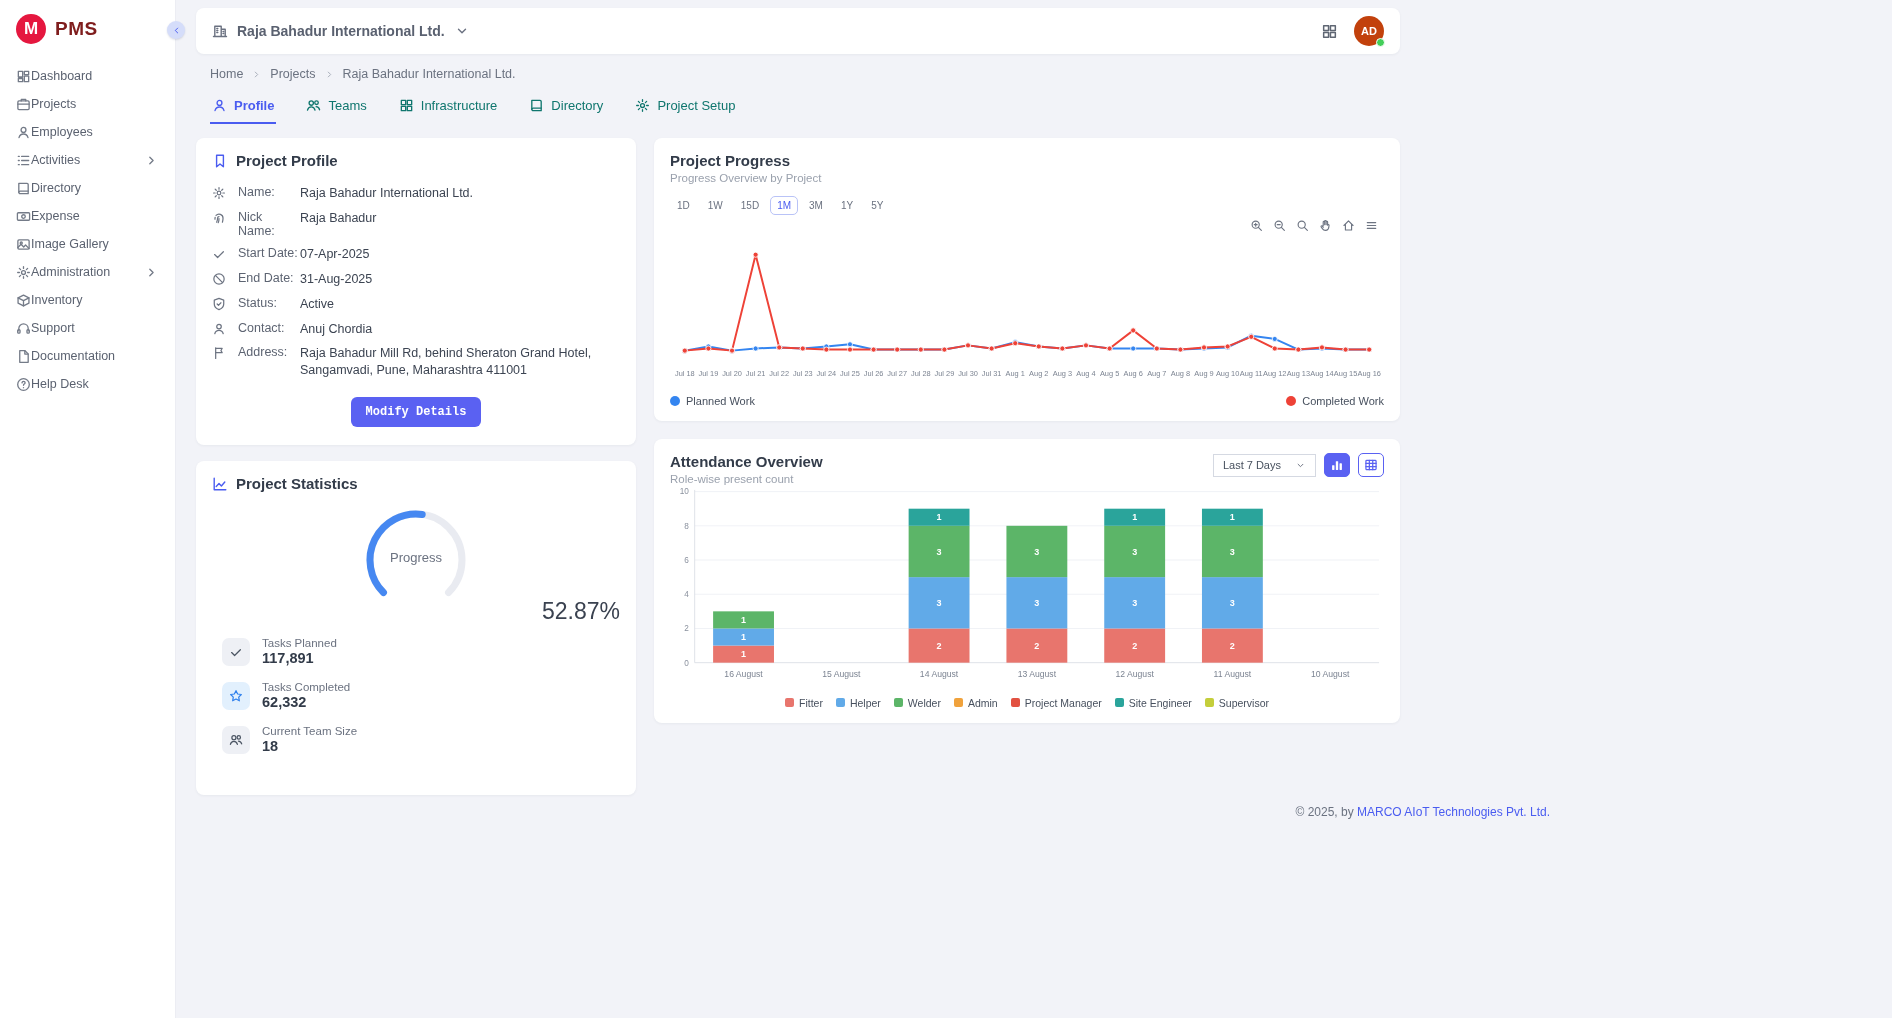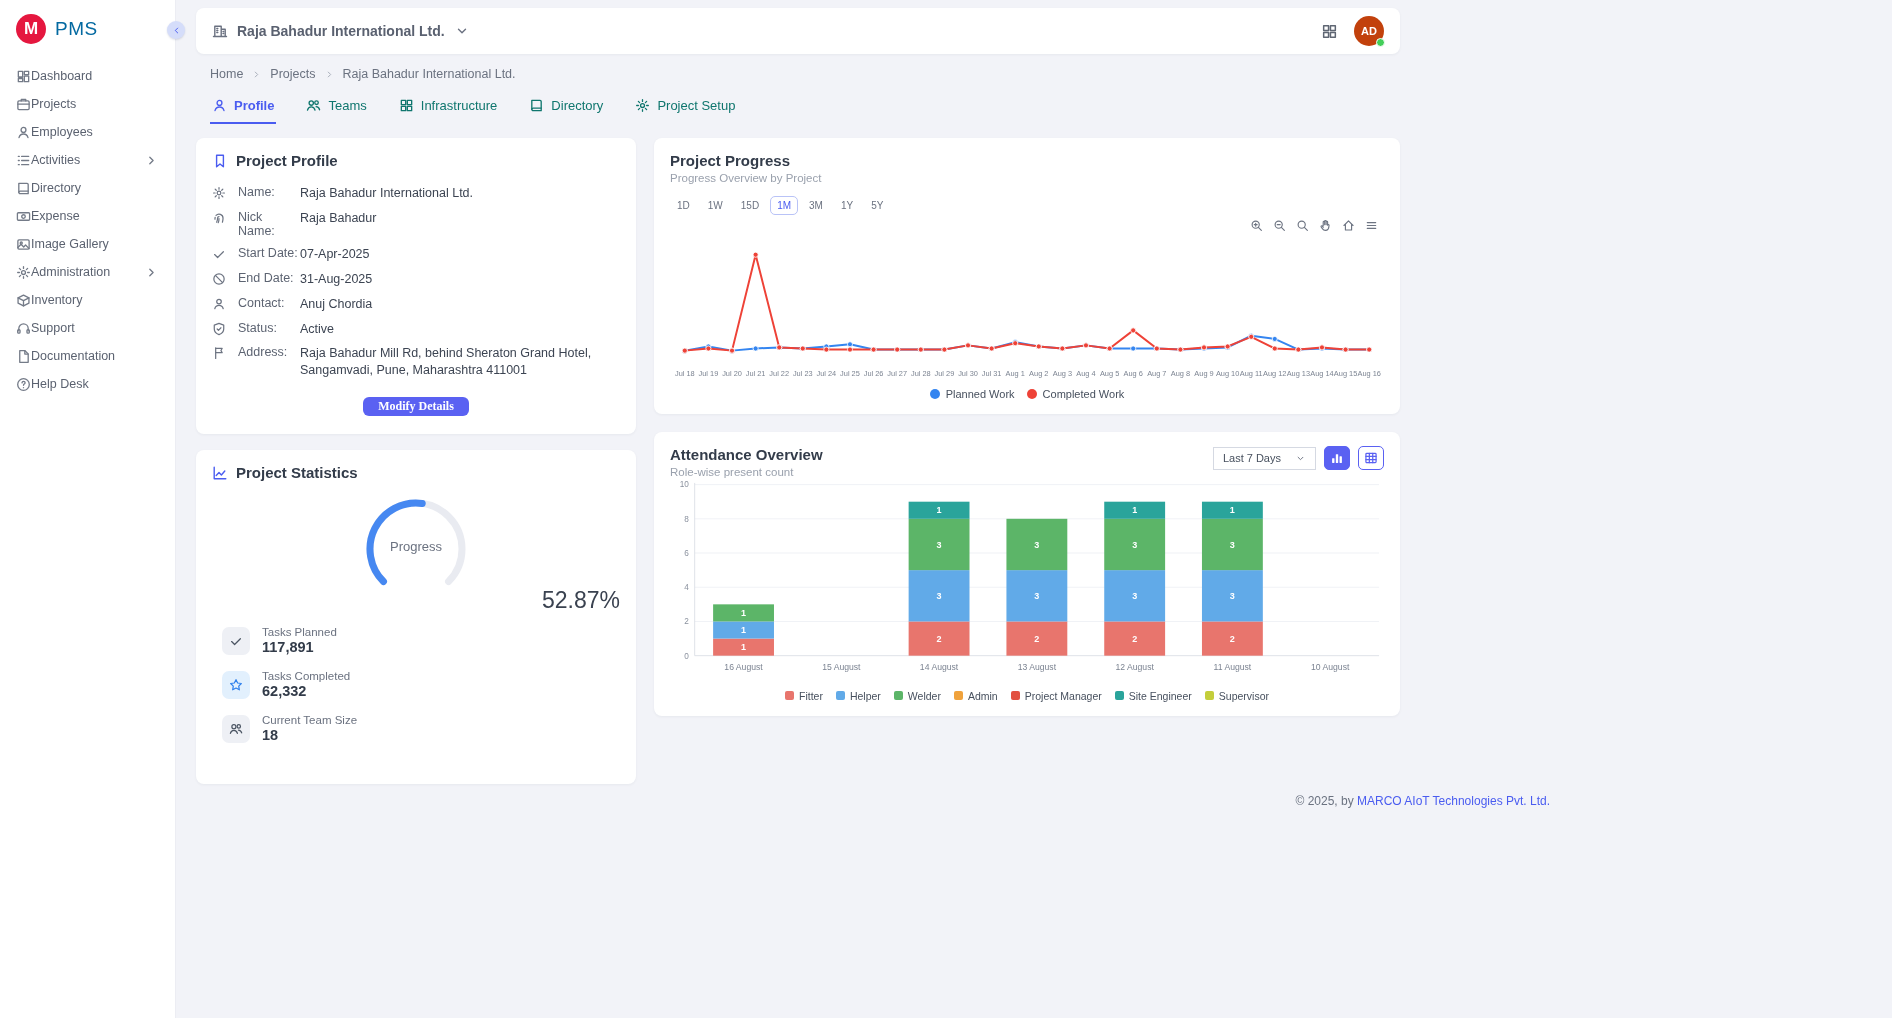--- a/index.html
+++ b/index.html
@@ -8,21 +8,21 @@
   svg text{font-family:"Liberation Sans","DejaVu Sans",sans-serif}
   .icon{display:inline-flex;align-items:center;justify-content:center;flex:none}
   .icon svg{width:1em;height:1em;display:block}
   .icon svg *{fill:none;stroke:currentColor;stroke-width:1.4;stroke-linecap:round;stroke-linejoin:round}
   .icon svg .f{fill:currentColor;stroke:none}
 
   
   .sidebar{width:176px;background:#fff;border-right:1px solid #ecedf3;flex:none;display:flex;flex-direction:column}
   .logo-row{display:flex;align-items:center;gap:9px;padding:14px 16px 12px;cursor:pointer}
   .logo-badge{width:30px;height:30px;border-radius:50%;background:#e5173f;color:#fff;font-weight:bold;font-size:17px;display:flex;align-items:center;justify-content:center}
-  .logo-text{font-size:19px;font-weight:normal;color:#0369a1;letter-spacing:.5px}
+  .logo-text{font-size:19px;font-weight:bold;color:#7f1d1d;letter-spacing:.5px}
   .side-nav{padding:6px 0}
   .side-item{display:flex;align-items:center;padding:6.5px 16px;font-size:12.5px;color:#5b6270;cursor:pointer}
   .side-item .icon{font-size:15px;color:#747b88}
   .side-label{flex:1;white-space:nowrap}
   .side-caret{font-size:11px;color:#9aa0ab}
   .collapse-btn{position:absolute;left:167px;top:21px;width:18px;height:18px;border-radius:50%;border:none;background:#d5ddfa;color:#4a5cf0;display:flex;align-items:center;justify-content:center;cursor:pointer;z-index:5;font-size:11px;padding:0;box-shadow:0 1px 2px rgba(30,40,90,.15)}
 
   
   main{flex:1;padding:8px 0 0 20px;overflow:hidden}
   .container{width:1204px}
@@ -53,21 +53,21 @@
   .card-title-row{display:flex;align-items:center;gap:8px;margin-bottom:12px}
   .card-title-row .icon{font-size:16px;color:#4a5cf0}
   .card-title{font-size:15px;font-weight:700;color:#333c4a}
   .subtitle{font-size:11.5px;color:#9aa1ad;margin-top:3px}
 
   
   .pfield{display:flex;align-items:flex-start;padding:4px 0;font-size:12.5px}
   .pfield .icon{font-size:14px;color:#6d7482;margin-right:12px;margin-top:1px}
   .pf-label{width:62px;flex:none;color:#5d6472}
   .pf-value{flex:1;color:#3c4452;line-height:1.35}
-  .modify-btn{display:block;margin:14px auto 4px;background:#5a61f2;color:#fff;border:none;border-radius:6px;font-size:12px;font-weight:600;padding:2px 15px;cursor:pointer;font-family:Liberation Serif, serif}
+  .modify-btn{display:block;margin:14px auto 4px;background:#5a61f2;color:#fff;border:none;border-radius:6px;font-size:12px;font-weight:600;padding:8px 15px;cursor:pointer;font-family:Liberation Mono, monospace}
 
   
   .stats-card{min-height:334px}
   .gauge-wrap{position:relative;width:130px;margin:6px auto 0}
   .gauge{width:130px;height:96px;display:block}
   .gauge-label{position:absolute;left:0;right:0;top:46px;text-align:center;font-size:13px;color:#6b7280}
   .gauge-pct{text-align:right;font-size:23px;color:#3a4250;margin-top:-2px;font-weight:500}
   .stats-list{margin-top:12px;display:flex;flex-direction:column;gap:15px;padding:0 10px 10px}
   .stat-row{display:flex;align-items:center;gap:12px}
   .stat-icon{width:28px;height:28px;border-radius:7px;background:#eef0f5;color:#4b5563;display:flex;align-items:center;justify-content:center;font-size:14px;flex:none}
@@ -78,21 +78,21 @@
   .stat-label{font-size:11.5px;color:#6b7280}
   .stat-value{font-size:14.5px;font-weight:700;color:#323b49;margin-top:1px}
 
   
   .range-row{display:flex;gap:4px;margin-top:12px}
   .range-btn{background:none;border:1px solid transparent;border-radius:5px;font-size:10px;color:#6b7280;padding:3px 6px;cursor:pointer;font-family:inherit}
   .range-btn.active{border-color:#b9c3f7;color:#4a5cf0}
   .toolbar-row{display:flex;justify-content:flex-end;gap:10px;height:16px;margin-top:2px;padding-right:6px}
   .tool{font-size:13px;color:#6d7482;cursor:pointer}
   .line-chart{width:100%;height:auto;display:block}
-  .legend-row{display:flex;justify-content:center;gap:12px;margin-top:2px}
+  .legend-row{display:flex;justify-content:space-between;gap:12px;margin-top:9px}
   .legend-item{display:flex;align-items:center;gap:6px;font-size:11px;color:#47505e;cursor:pointer}
   .legend-dot{width:10px;height:10px;border-radius:50%}
 
   
   .att-head{display:flex;justify-content:space-between;align-items:flex-start;}
   .att-controls{display:flex;align-items:center;gap:8px}
   .select{display:flex;align-items:center;gap:14px;border:1px solid #d5d9e2;border-radius:0;font-size:11px;color:#47505e;padding:4.5px 9px;cursor:pointer;background:#fff}
   .sel-caret{font-size:11px;color:#6d7482}
   .toggle-btn{width:26px;height:24px;border-radius:5px;display:flex;align-items:center;justify-content:center;font-size:14px;cursor:pointer;border:1px solid #5a61f2;background:#fff;color:#5a61f2}
   .toggle-btn.active{background:#5a61f2;color:#fff}
@@ -382,36 +382,36 @@
                     <circle cx="8" cy="8" r="5.9"></circle>
                     <path d="M3.9 3.9l8.2 8.2"></path>
                   </svg>
                 </span>
                 <span class="pf-label">End Date:</span>
                 <span class="pf-value">31-Aug-2025</span>
               </div>
               <div class="pfield">
                 <span class="icon">
                   <svg viewBox="0 0 16 16">
+                    <path d="M8 1.6l5.4 1.9v4.4c0 3.2-2.1 5.2-5.4 6.5-3.3-1.3-5.4-3.3-5.4-6.5V3.5z"></path>
+                    <path d="M5.9 8l1.5 1.5 2.8-2.9"></path>
+                  </svg>
+                </span>
+                <span class="pf-label">Status:</span>
+                <span class="pf-value">Active</span>
+              </div>
+              <div class="pfield">
+                <span class="icon">
+                  <svg viewBox="0 0 16 16">
                     <circle cx="8" cy="5.2" r="2.6"></circle>
                     <path d="M3.2 13.4c.7-2.5 2.5-3.8 4.8-3.8s4.1 1.3 4.8 3.8"></path>
                   </svg>
                 </span>
                 <span class="pf-label">Contact:</span>
                 <span class="pf-value">Anuj Chordia</span>
-              </div>
-              <div class="pfield">
-                <span class="icon">
-                  <svg viewBox="0 0 16 16">
-                    <path d="M8 1.6l5.4 1.9v4.4c0 3.2-2.1 5.2-5.4 6.5-3.3-1.3-5.4-3.3-5.4-6.5V3.5z"></path>
-                    <path d="M5.9 8l1.5 1.5 2.8-2.9"></path>
-                  </svg>
-                </span>
-                <span class="pf-label">Status:</span>
-                <span class="pf-value">Active</span>
               </div>
               <div class="pfield">
                 <span class="icon">
                   <svg viewBox="0 0 16 16">
                     <path d="M4.2 14.2V2.2"></path>
                     <path d="M4.2 2.8h7.4l-1.4 2.4 1.4 2.4H4.2"></path>
                   </svg>
                 </span>
                 <span class="pf-label">Address:</span>
                 <span class="pf-value">Raja Bahadur Mill Rd, behind Sheraton Grand Hotel, Sangamvadi, Pune, Maharashtra 411001</span>

